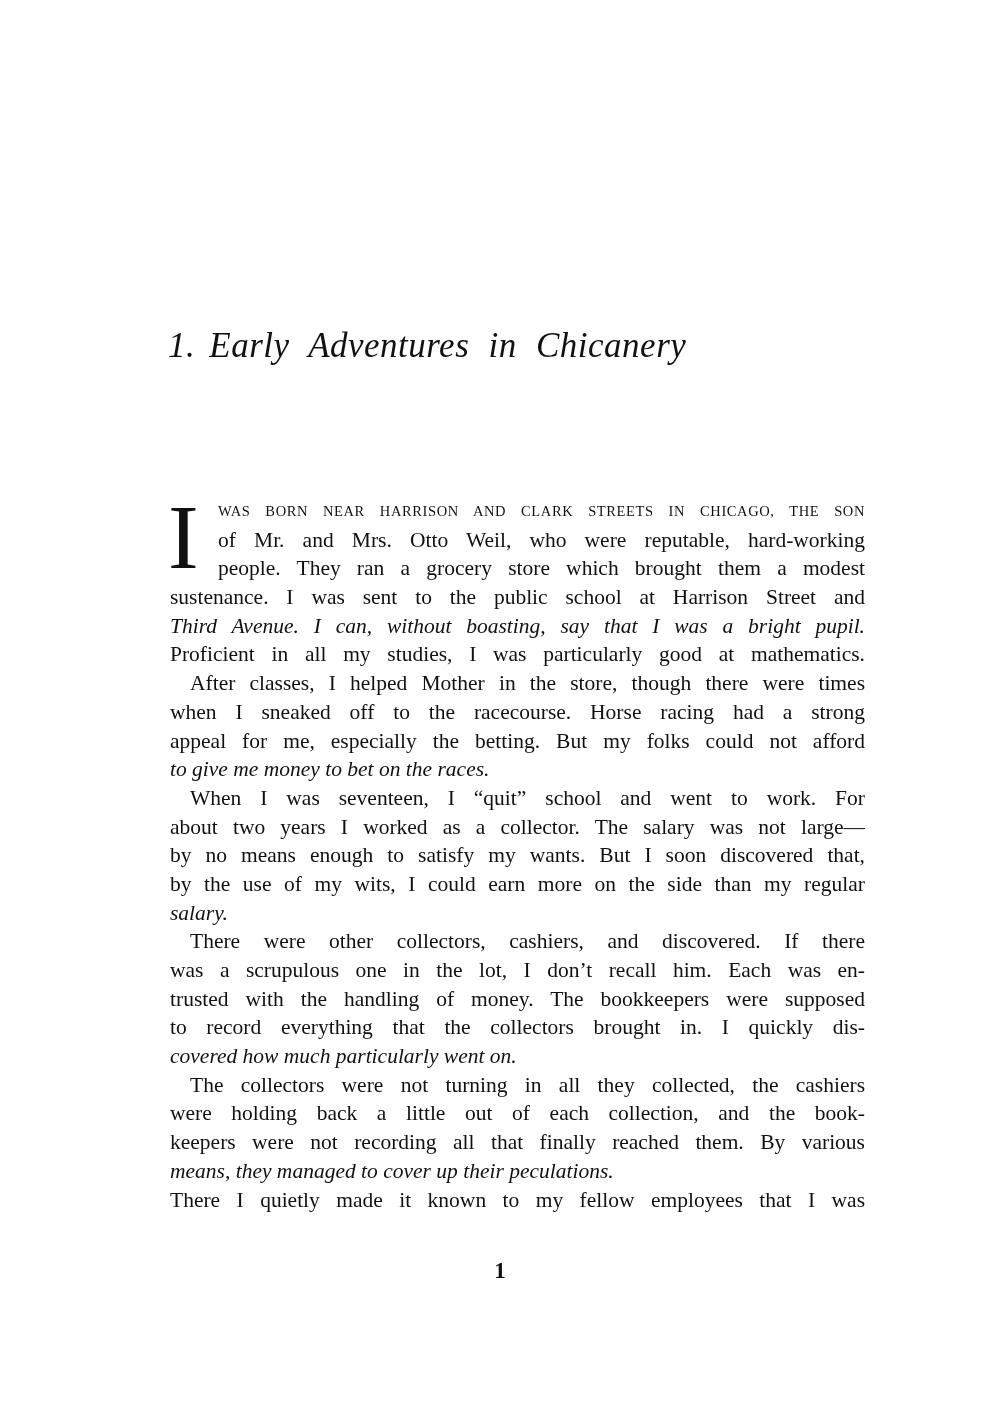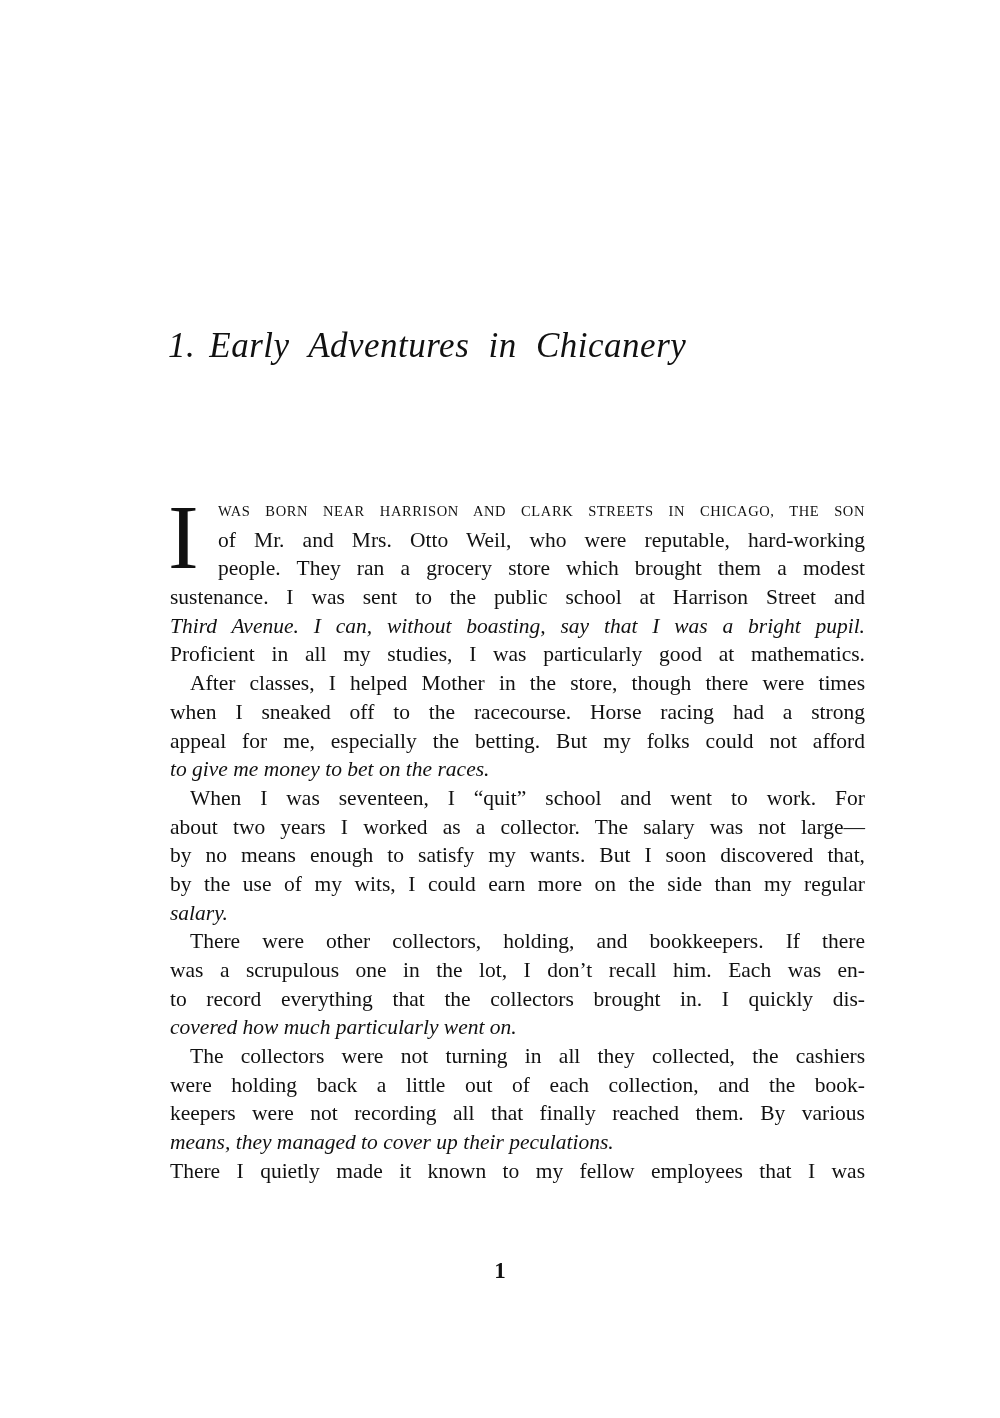--- a/index.html
+++ b/index.html
@@ -38,22 +38,23 @@
   <span class="line" style="white-space: normal;">Proficient in all my studies, I was particularly good at mathematics.</span>
   <span class="line indent" style="white-space: normal;">After classes, I helped Mother in the store, though there were times</span>
   <span class="line" style="white-space: normal;">when I sneaked off to the racecourse. Horse racing had a strong</span>
   <span class="line" style="white-space: normal;">appeal for me, especially the betting. But my folks could not afford</span>
   <span class="line last" style="white-space: normal;">to give me money to bet on the races.</span>
   <span class="line indent" style="white-space: normal;">When I was seventeen, I “quit” school and went to work. For</span>
   <span class="line" style="white-space: normal;">about two years I worked as a collector. The salary was not large—</span>
   <span class="line" style="white-space: normal;">by no means enough to satisfy my wants. But I soon discovered that,</span>
   <span class="line" style="white-space: normal;">by the use of my wits, I could earn more on the side than my regular</span>
   <span class="line last" style="white-space: normal;">salary.</span>
-  <span class="line indent" style="white-space: normal;">There were other collectors, holding, and bookkeepers. If there</span>
+  <span class="line indent" style="white-space: normal;">There were other collectors, cashiers, and discovered. If there</span>
   <span class="line" style="white-space: normal;">was a scrupulous one in the lot, I don’t recall him. Each was en-</span>
+  <span class="line" style="white-space: normal;">trusted with the handling of money. The bookkeepers were supposed</span>
   <span class="line" style="white-space: normal;">to record everything that the collectors brought in. I quickly dis-</span>
   <span class="line last" style="white-space: normal;">covered how much particularly went on.</span>
   <span class="line indent" style="white-space: normal;">The collectors were not turning in all they collected, the cashiers</span>
   <span class="line" style="white-space: normal;">were holding back a little out of each collection, and the book-</span>
   <span class="line" style="white-space: normal;">keepers were not recording all that finally reached them. By various</span>
   <span class="line last" style="white-space: normal;">means, they managed to cover up their peculations.</span>
   <span class="line" style="white-space: normal;">There I quietly made it known to my fellow employees that I was</span>
 </div>
 
 <div class="page-num">1</div>

